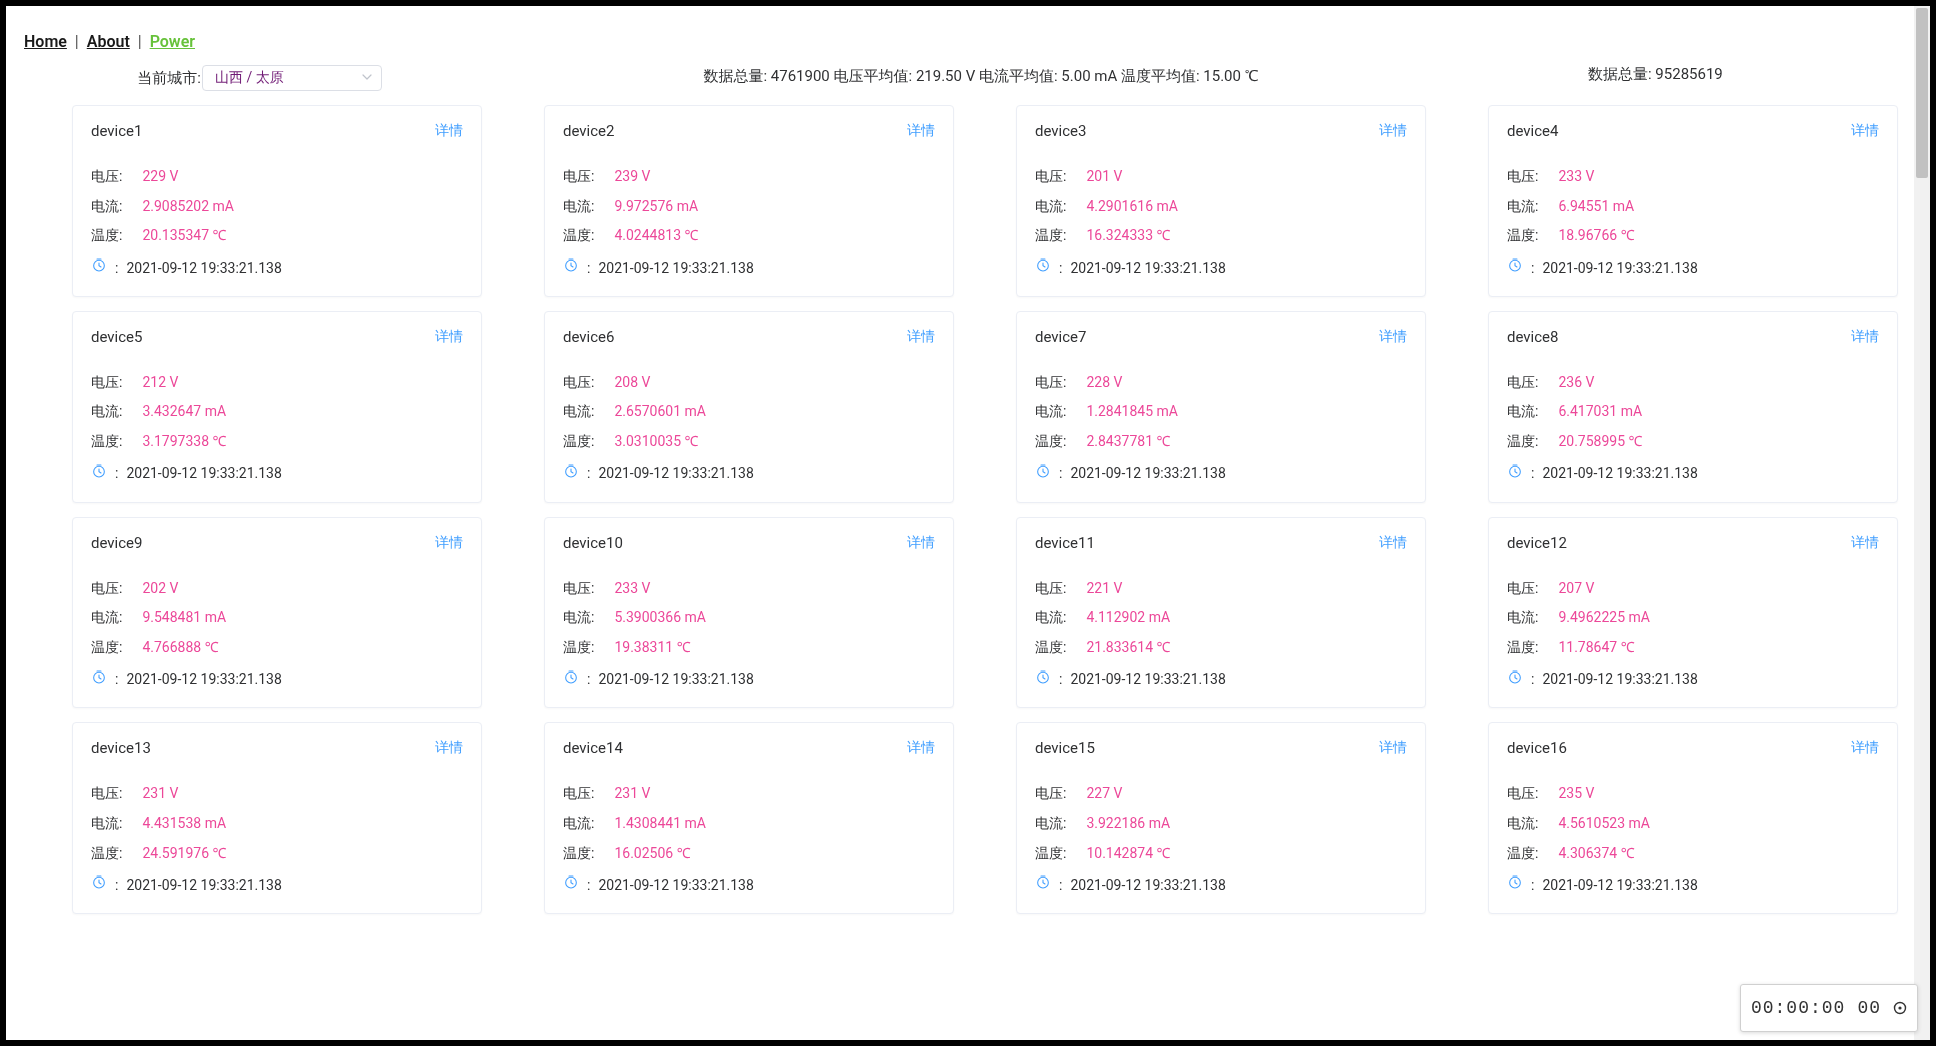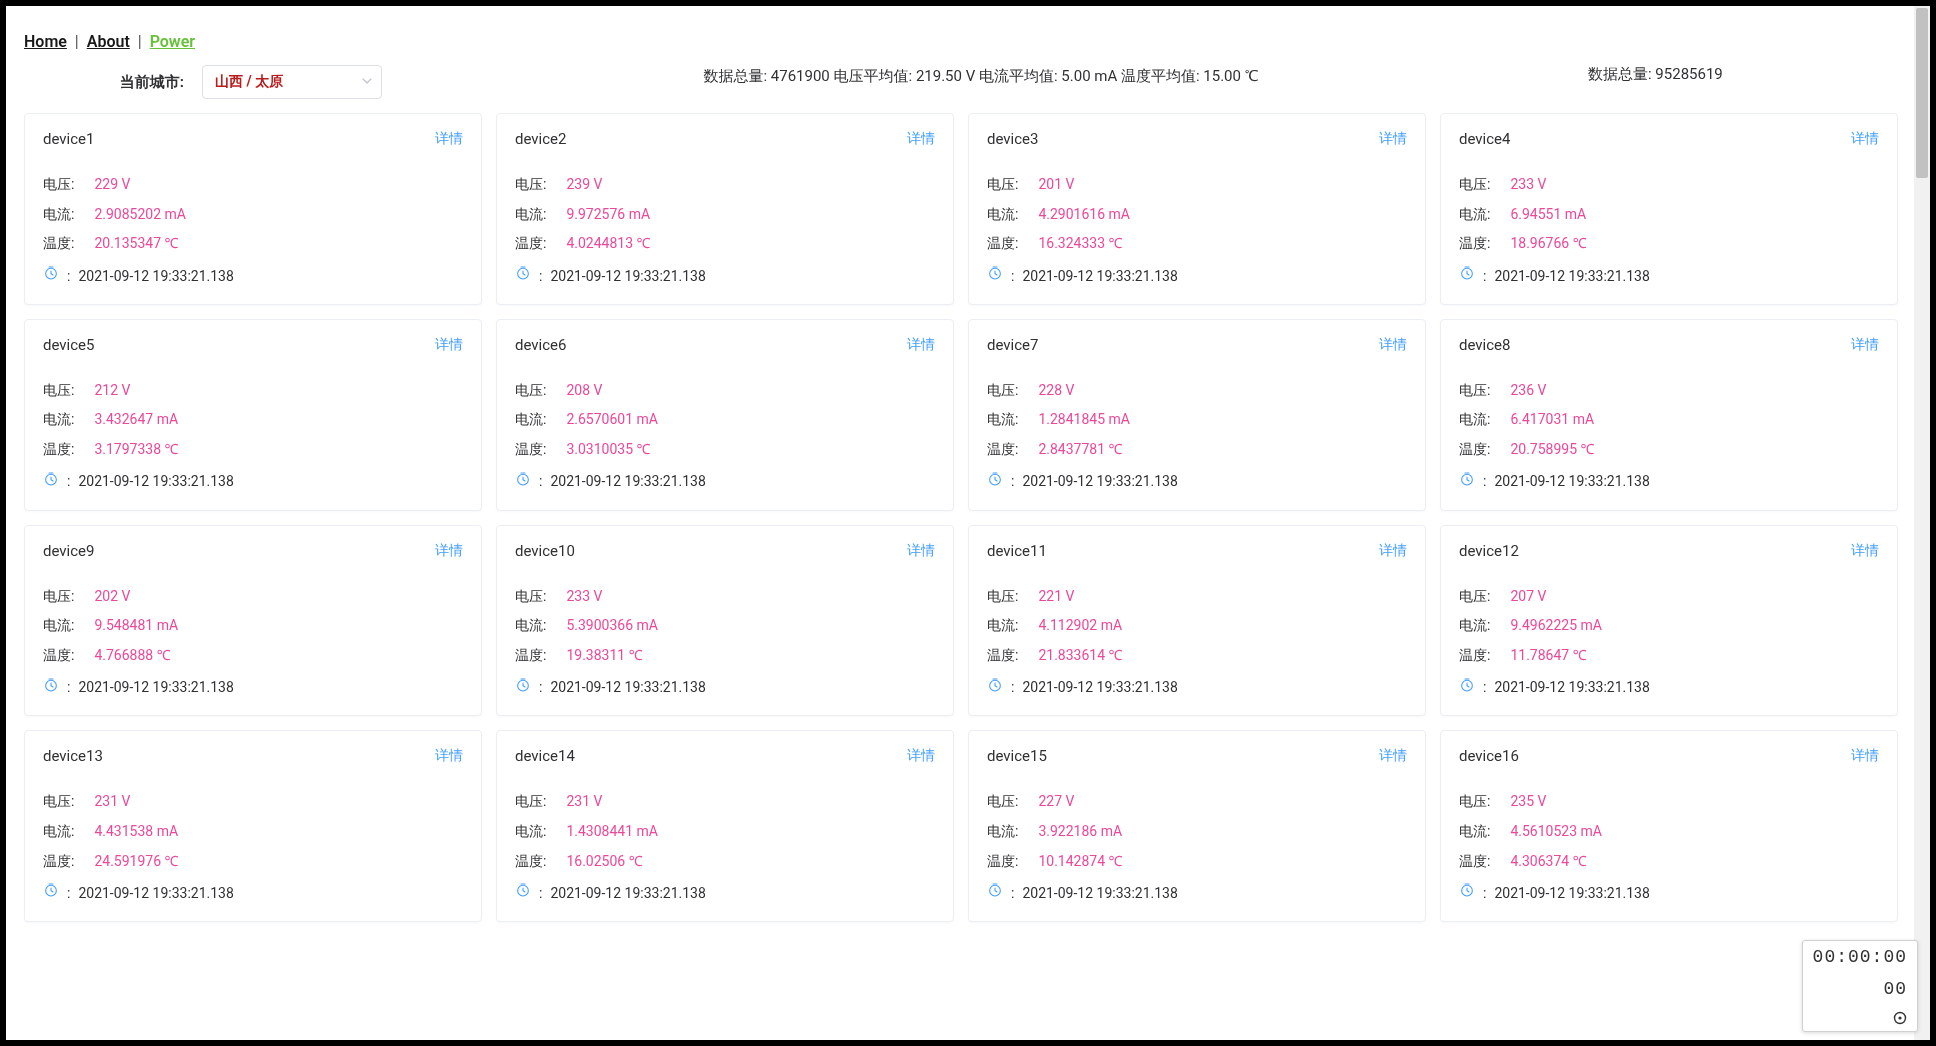--- a/index.html
+++ b/index.html
@@ -8,41 +8,41 @@
 .scrollbar-track { position: absolute; right: 0; top: 0; width: 16px; height: 100%; background: #f1f1f1; }
 .scrollbar-thumb { position: absolute; right: 2px; top: 2px; width: 12px; height: 170px; background: #c1c1c1; border-radius: 2px; }
 .page { padding: 10px 16px 10px 16px; margin-right: 14px; }
 
 .topnav { text-align: left; padding: 14px 0 10px 0; font-size: 16px; color: #1a1a1a; }
 .topnav a { color: #1a1a1a; text-decoration: underline; font-weight: 600; }
 .topnav a.active { color: #67c23a; }
 .topnav .sep { color: #555; padding: 0 4px; }
 
 .summary-row { display: flex; align-items: flex-start; padding: 4px 0 14px 0; }
-.summary-left { width: 370px; display: flex; align-items: center; justify-content: flex-end; padding-right: 12px; gap: 18px; font-weight: bold; }
+.summary-left { width: 370px; display: flex; align-items: center; justify-content: flex-end; padding-right: 12px; gap: 1px; }
 .summary-left label { color: #303133; font-size: 15px; }
-.city-select { width: 180px; height: 34px; border: 1px solid #dcdfe6; border-radius: 4px; background: #fff; padding: 0 28px 0 12px; color: #b91c1c; font-size: 14px; position: relative; display: flex; align-items: center; }
+.city-select { width: 180px; height: 26px; border: 1px solid #dcdfe6; border-radius: 4px; background: #fff; padding: 0 28px 0 12px; color: #701a75; font-size: 14px; position: relative; display: flex; align-items: center; }
 .city-select .chev { position: absolute; right: 8px; top: 50%; transform: translateY(-50%); color: #c0c4cc; }
 .summary-mid { flex: 1; color: #303133; font-size: 15px; text-align: center; line-height: 1.55; padding: 0 10px; }
 .summary-right { width: 330px; text-align: left; color: #303133; font-size: 15px; padding-left: 20px; white-space: nowrap; }
 
 .grid { display: grid; grid-template-columns: repeat(4, 1fr); gap: 14px; }
-.card { border: 1px solid #ebeef5; border-radius: 4px; background: #fff; box-shadow: 0 1px 2px rgba(0,0,0,0.03); padding: 0; }
+.card { border: 1px solid #ebeef5; border-radius: 4px; background: #fff; box-shadow: 0 1px 2px rgba(0,0,0,0.03); padding: 0; margin-left: 48px; }
 .card-header { display: flex; justify-content: space-between; align-items: center; padding: 16px 18px 14px 18px; font-size: 15px; color: #303133; }
 .card-title { font-weight: 400; }
 .detail-link { color: #409eff; font-size: 14px; cursor: pointer; }
 .card-body { padding: 8px 18px 16px 18px; font-size: 14px; color: #303133; }
 .metric { display: flex; gap: 20px; padding: 4px 0; line-height: 1.55; }
 .metric .label { color: #303133; white-space: nowrap; }
 .metric .value { color: #ec4899; }
 .time-row { display: flex; align-items: center; gap: 8px; padding-top: 6px; color: #303133; line-height: 1.55; }
 .time-row svg { width: 16px; height: 16px; flex-shrink: 0; stroke: #409eff; }
 .time-row .colon { color: #303133; }
 
-.status-widget { position: fixed; right: 18px; bottom: 14px; background: #fff; border: 1px solid #d0d0d0; border-radius: 3px; box-shadow: 0 1px 4px rgba(0,0,0,0.15); padding: 6px 10px; display: flex; align-items: flex-end; gap: 12px; font-family: "Courier New", monospace; font-size: 14px; color: #333; flex-direction: column; }
+.status-widget { position: fixed; right: 18px; bottom: 14px; background: #fff; border: 1px solid #d0d0d0; border-radius: 3px; box-shadow: 0 1px 4px rgba(0,0,0,0.15); padding: 13px 10px; display: flex; align-items: center; gap: 12px; font-family: "Courier New", monospace; font-size: 14px; color: #333; }
 .status-widget .big { font-size: 18px; letter-spacing: 1px; }
 .status-widget .icon { width: 14px; height: 14px; display: inline-flex; align-items: center; justify-content: center; }
 </style>
 </head>
 <body>
 
 <div class="outer">
   <div class="scrollbar-track">
     <div class="scrollbar-thumb"></div>
   </div>

